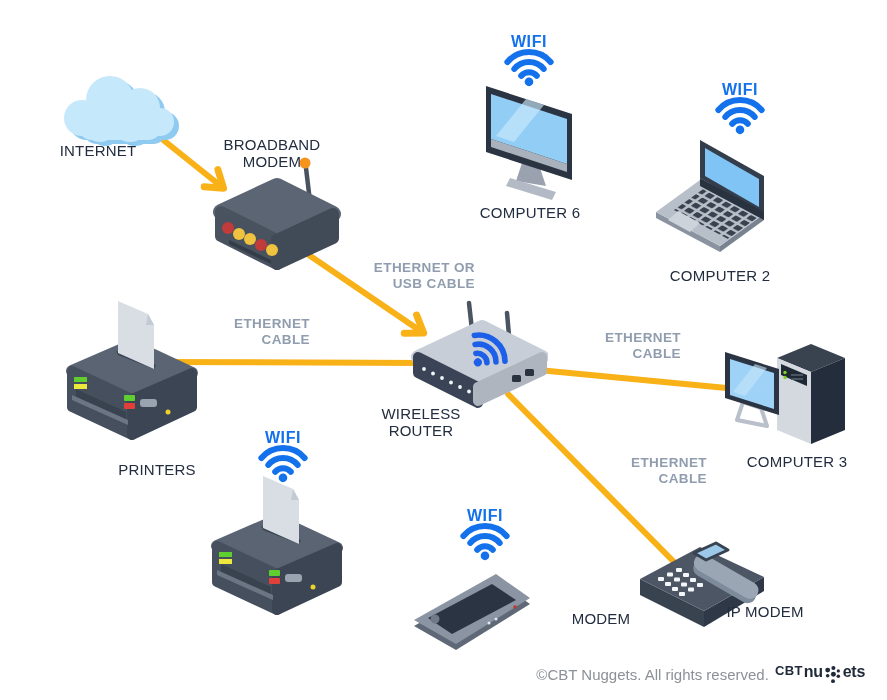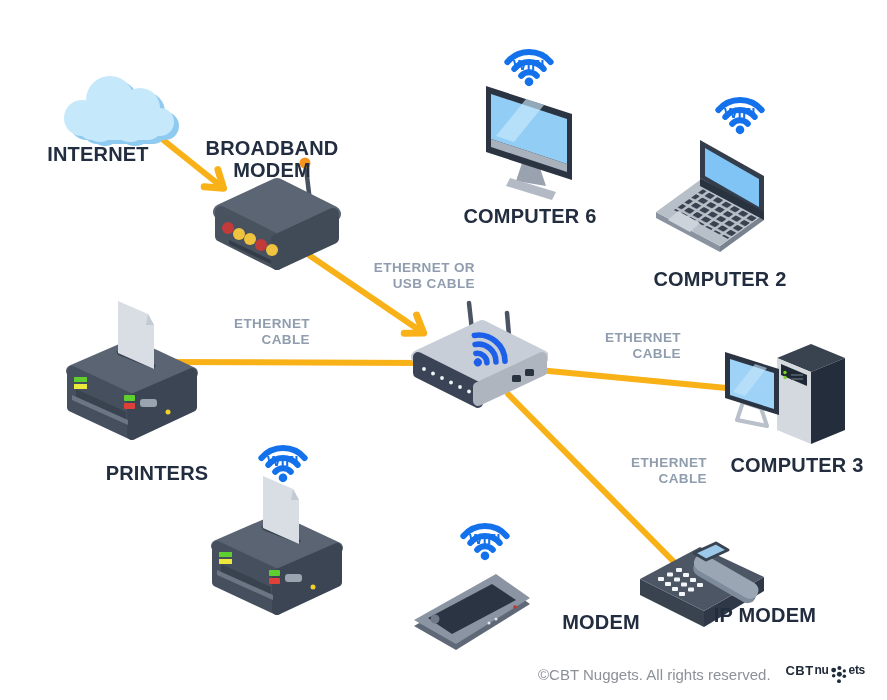--- a/index.html
+++ b/index.html
@@ -1,29 +1,29 @@
 <!DOCTYPE html>
 <html><head>
 <meta charset="utf-8">
 <style>
   html,body{margin:0;padding:0;background:#fff;}
   .stage{position:relative;width:887px;height:700px;background:#ffffff;overflow:hidden;
          font-family:"Liberation Sans",sans-serif;}
   .abs{position:absolute;}
-  .node-label{position:absolute;font-weight:bold;font-size:20px;line-height:1.12;
+  .node-label{position:absolute;font-weight:normal;font-size:15px;line-height:1.12;
               color:#222D3F;text-align:center;white-space:pre-line;letter-spacing:.2px;}
   .cable-label{position:absolute;font-weight:bold;font-size:13.5px;line-height:1.18;
                color:#909DAE;text-align:right;white-space:pre-line;letter-spacing:.4px;}
-  .wifi-label{position:absolute;font-weight:bold;font-size:14px;color:#1371EC;
-              text-align:center;letter-spacing:.6px;margin-top:24px;}
-  .footer{position:absolute;top:663px;right:22px;display:flex;align-items:center;gap:15px;}
+  .wifi-label{position:absolute;font-weight:bold;font-size:16px;color:#1371EC;
+              text-align:center;letter-spacing:.6px;}
+  .footer{position:absolute;top:663px;right:22px;display:flex;align-items:center;gap:6px;}
   .copyright{font-size:15px;color:#8C9097;}
   .brand{display:flex;color:#202B3A;}
   .brand-cbt{font-size:13px;font-weight:700;letter-spacing:.4px;margin-right:1px;}
-  .brand-nu,.brand-ets{font-size:12px;font-weight:700;letter-spacing:-.3px;}
+  .brand-nu,.brand-ets{font-size:16px;font-weight:700;letter-spacing:-.3px;}
   .brand-dots{margin:2px 1px 0 1px;}
   svg{display:block;}
 </style>
 </head>
 <body>
 
 <div class="stage">
 
   <svg class="abs" style="left:0;top:0" width="887" height="700">
     <defs>
@@ -141,20 +141,22 @@
     <rect x="119" y="76" width="9" height="7" rx="1.5" fill="#29323F"></rect>
     <g transform="translate(78,62) rotate(40) scale(0.8) translate(-32,-26)">
       <g stroke="#1D5FE8" stroke-width="7" stroke-linecap="round" fill="none">
         <path d="M23,31 A12,12 0 0 1 41,31"></path>
           <path d="M15,23 A22,22 0 0 1 49,23"></path>
           <path d="M7,15 A33,33 0 0 1 57,15"></path>
       </g>
       <circle cx="32" cy="38" r="5" fill="#1D5FE8"></circle>
     </g>
   </svg>
+  <div class="node-label" style="left:356px;top:406px;width:130px">WIRELESS
+ROUTER</div>
   <div class="cable-label" style="left:551px;top:330px;width:130px">ETHERNET
 CABLE</div>
   <div class="cable-label" style="left:577px;top:455px;width:130px">ETHERNET
 CABLE</div>
 
   <svg class="abs" style="left:58px;top:295px" width="150" height="148" viewBox="0 0 150 148">
     <polygon points="60,6 90,19 96,30 96,74 60,60" fill="#D9DEE5"></polygon>
     <polygon points="90,19 96,30 88,30" fill="#C2CAD4"></polygon>
     <polygon points="50,62 96,82 102,78 58,58" fill="#39434F"></polygon>
     <polygon points="14,76 74,50 134,78 74,104" fill="#5A6472" stroke="#5A6472" stroke-width="12" stroke-linejoin="round"></polygon>

